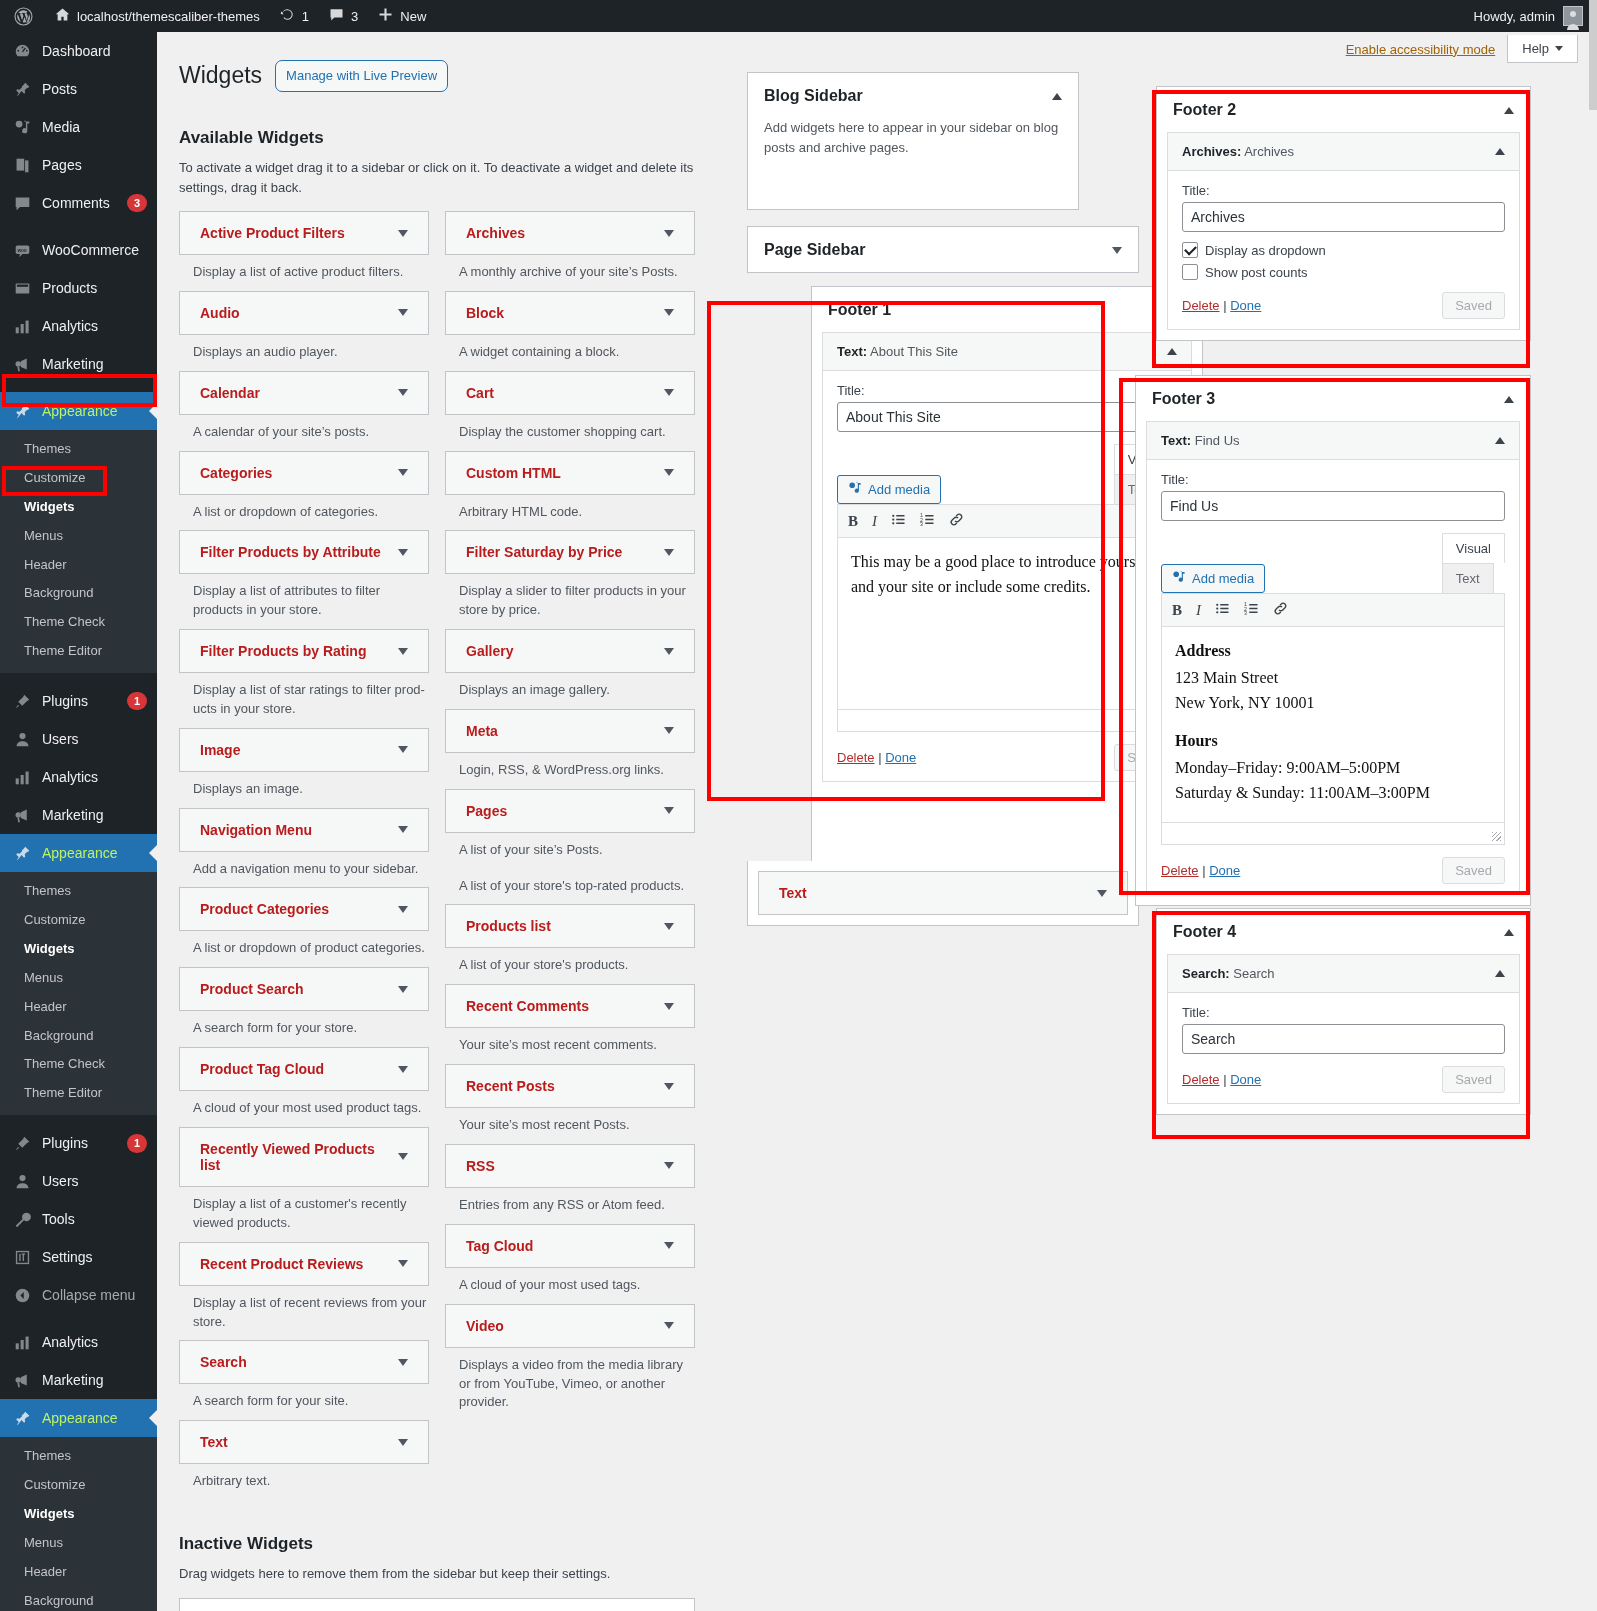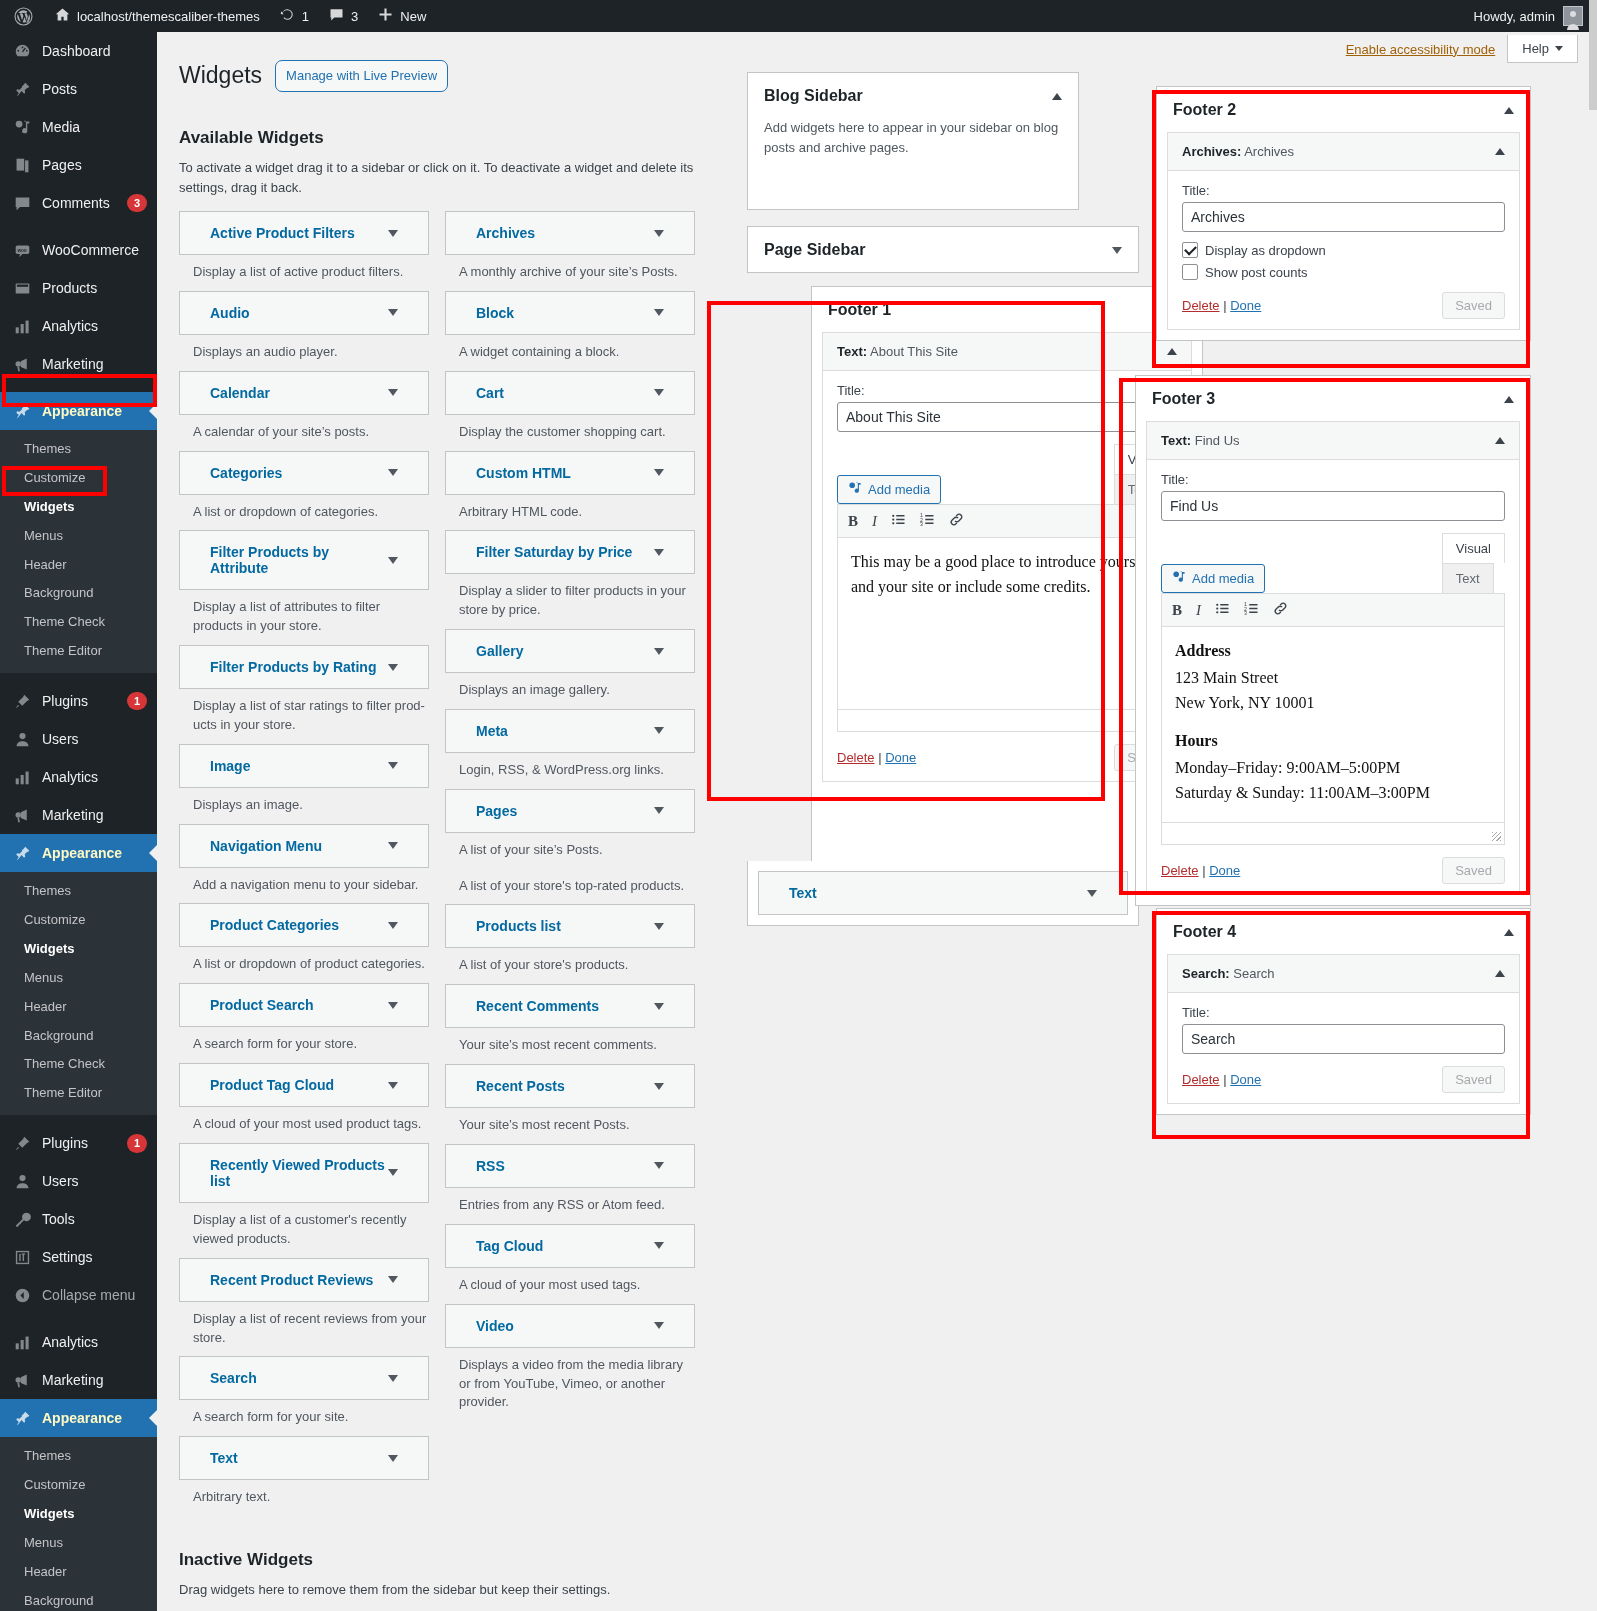--- a/index.html
+++ b/index.html
@@ -36,21 +36,21 @@
   #sidebar {
     position: absolute; top: 32px; left: 0; width: 157px; height: 1579px;
     background: #1d2327; color: #f0f0f1; overflow: hidden;
   }
   .menu-top {
     display: flex; align-items: center; gap: 10px;
     padding: 9px 0 9px 12px; font-size: 14px; color: #f0f0f1; line-height: 1.2;
     position: relative;
   }
   .menu-top.current {
-    background: #2271b1; color: #fef9c3; font-weight: 700;
+    background: #2271b1; color: #bef264; font-weight: 400;
   }
   .menu-top.current .arrow {
     position: absolute; right: 0; top: 50%; transform: translateY(-50%);
     width: 0; height: 0; border-top: 8px solid transparent;
     border-bottom: 8px solid transparent; border-right: 8px solid #f0f0f1;
   }
   .menu-top .icon { width: 20px; height: 20px; flex: 0 0 20px; opacity: .75;
       display:flex;align-items:center;justify-content:center; }
   .menu-top .label { flex: 1; }
   .bubble {
@@ -92,22 +92,22 @@
   .section-desc { font-size: 13px; color: #3c434a; line-height: 1.5; }
 
   
   #avail {
     position: absolute; left: 22px; top: 96px; width: 516px;
   }
   .widget-grid { display: grid; grid-template-columns: 250px 250px; column-gap: 16px; margin-top: 14px; }
   .wcol { display: block; }
   .widget-box {
     background: #f6f7f7; border: 1px solid #c3c4c7;
-    padding: 13px 30px; display: flex; align-items: center; justify-content: space-between;
-    font-size: 14px; font-weight: 600; color: #0369a1;
+    padding: 13px 20px; display: flex; align-items: center; justify-content: space-between;
+    font-size: 14px; font-weight: 600; color: #b91c1c;
     margin-bottom: 0;
   }
   .widget-desc { font-size: 13px; color: #50575e; padding: 8px 0 9px 14px; line-height: 1.45; }
   .tri-down { width:0;height:0;border-left:5px solid transparent;border-right:5px solid transparent;border-top:7px solid #50575e;}
   .tri-up { width:0;height:0;border-left:5px solid transparent;border-right:5px solid transparent;border-bottom:7px solid #3c434a;}
 
   
   .panel {
     background: #fff; border: 1px solid #c3c4c7; position: absolute;
   }

